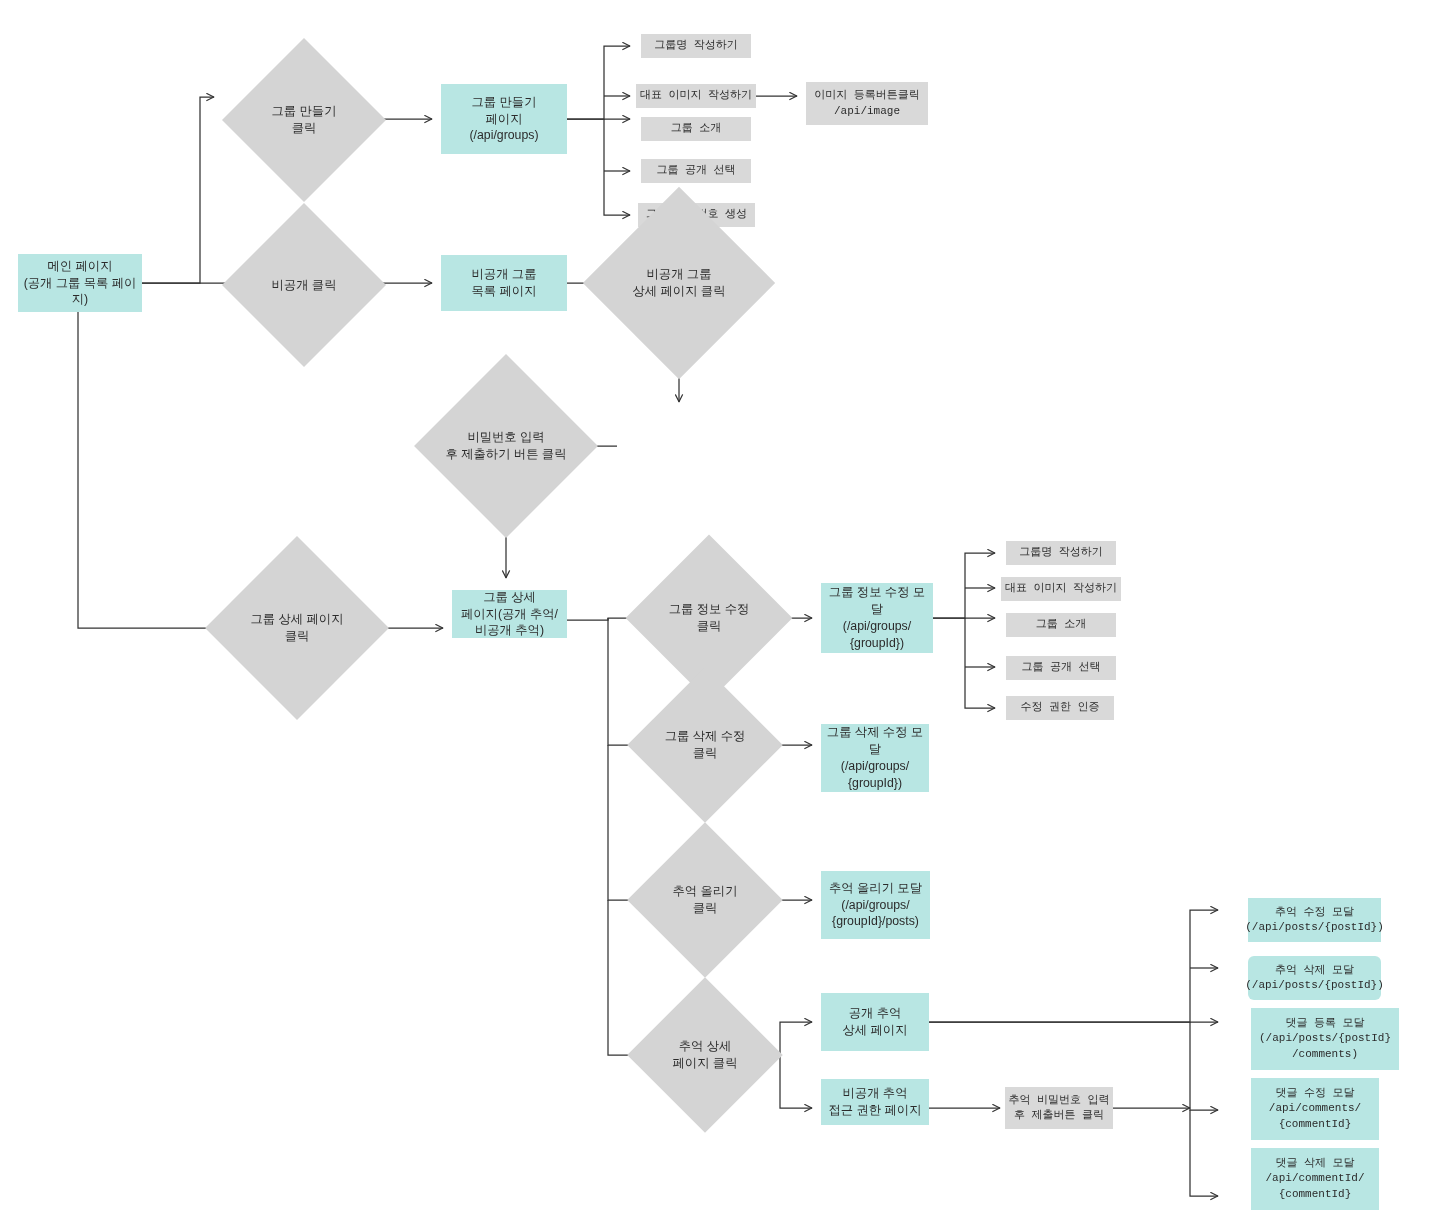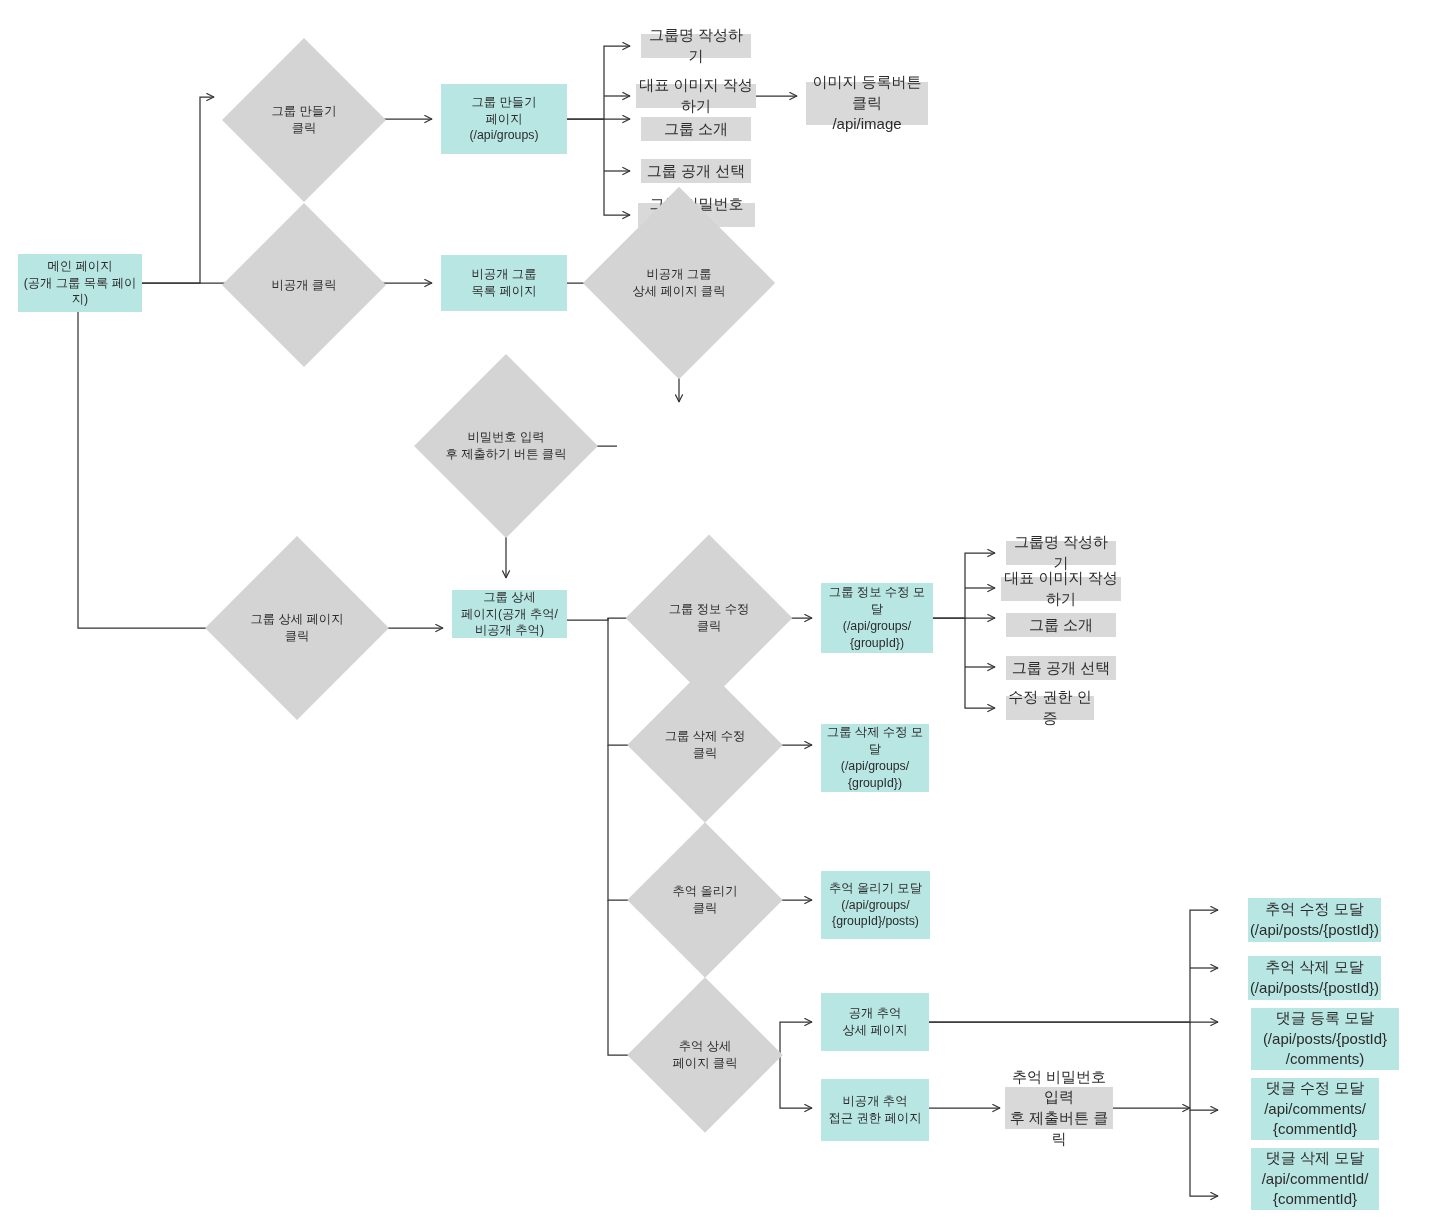--- a/index.html
+++ b/index.html
@@ -54,21 +54,21 @@
     height: 100%;
     background: #d4d4d4;
     transform: rotate(45deg);
     z-index: -1;
   }
   .node .lbl {
     position: relative;
     z-index: 3;
     padding: 0 2px;
   }
-  .f11 { font-size: 15px; }
+  .f11 { font-size: 11px; font-family: Liberation Mono, monospace; }
   .f12 { font-size: 12.3px; }
 </style>
 </head>
 <body>
 
 <div id="canvas">
 
   <svg id="wires" viewBox="0 0 1447 1230">
     <defs>
       <marker id="ah" markerWidth="9" markerHeight="9" refX="8.2" refY="4.5" orient="auto" markerUnits="userSpaceOnUse">
@@ -232,21 +232,21 @@
   </div>
   <div class="node gray f11" style="left:1001px; top:577px; width:120px; height:24px;">
     <span class="lbl">대표 이미지 작성하기</span>
   </div>
   <div class="node gray f11" style="left:1006px; top:613px; width:110px; height:24px;">
     <span class="lbl">그룹 소개</span>
   </div>
   <div class="node gray f11" style="left:1006px; top:656px; width:110px; height:24px;">
     <span class="lbl">그룹 공개 선택</span>
   </div>
-  <div class="node gray f11" style="left:1006px; top:696px; width:88px; height:24px;">
+  <div class="node gray f11" style="left:1006px; top:696px; width:108px; height:24px;">
     <span class="lbl">수정 권한 인증</span>
   </div>
 
   <div class="node diamond f12" style="left:650px; top:690px; width:110px; height:110px;">
     <div class="diamond-shape"></div>
     <span class="lbl">그룹 삭제 수정
 클릭</span>
   </div>
 
   <div class="node teal f12" style="left:821px; top:724px; width:108px; height:68px;">
@@ -271,36 +271,36 @@
     <div class="diamond-shape"></div>
     <span class="lbl">추억 상세
 페이지 클릭</span>
   </div>
 
   <div class="node teal f12" style="left:821px; top:993px; width:108px; height:58px;">
     <span class="lbl">공개 추억
 상세 페이지</span>
   </div>
 
-  <div class="node teal f12" style="left:821px; top:1079px; width:108px; height:62px;">
+  <div class="node teal f12" style="left:821px; top:1079px; width:108px; height:46px;">
     <span class="lbl">비공개 추억
 접근 권한 페이지</span>
   </div>
 
   <div class="node gray f11" style="left:1005px; top:1087px; width:108px; height:42px;text-align:center;">
     <span class="lbl">추억 비밀번호 입력
 후 제출버튼 클릭</span>
   </div>
 
   <div class="node teal f11" style="left:1248px; top:898px; width:133px; height:44px;">
     <span class="lbl">추억 수정 모달
 (/api/posts/{postId})</span>
   </div>
 
-  <div class="node teal f11" style="left:1248px; top:956px; width:133px; height:44px;">
+  <div class="node teal f11" style="left:1248px; top:956px; width:133px; height:44px;border-radius:6px;">
     <span class="lbl">추억 삭제 모달
 (/api/posts/{postId})</span>
   </div>
 
   <div class="node teal f11" style="left:1251px; top:1008px; width:148px; height:62px;">
     <span class="lbl">댓글 등록 모달
 (/api/posts/{postId}
 /comments)</span>
   </div>
 

